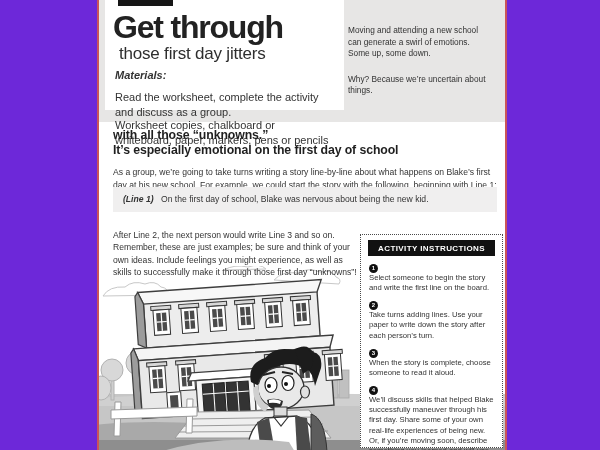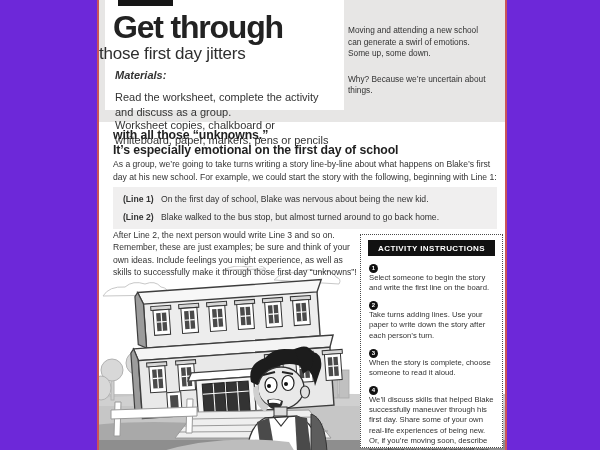--- a/index.html
+++ b/index.html
@@ -10,39 +10,39 @@
   .page { position:absolute; left:97px; top:-3px; width:410px; height:456px;
     background:#fff; border:2px solid #c9545a; }
   .page-inner { position:absolute; left:0; top:3px; width:406px; height:450px; }
 
   .gray-band { position:absolute; left:0; top:-3px; width:406px; height:123px; background:#e7e6e5; }
   .white-panel { position:absolute; left:6px; top:-3px; width:239px; height:111px; background:#fff; }
   .black-tab { position:absolute; left:13px; top:-3px; width:55px; height:10px; background:#161616; }
 
   .title { position:absolute; left:14px; top:7px; font-size:32px; font-weight:bold;
     letter-spacing:-1.2px; color:#222; }
-  .subtitle { position:absolute; left:0; top:42px; font-size:17px; letter-spacing:-0.2px; color:#2e2e2e; }
+  .subtitle { position:absolute; left:20px; top:42px; font-size:17px; letter-spacing:-0.2px; color:#2e2e2e; }
   .meta-row { position:absolute; left:16px; width:215px; display:flex; font-size:11px; line-height:1.35;flex-direction:column; }
   .meta-row .lab { width:50px; flex:0 0 50px; font-weight:bold; font-style:italic; color:#333; }
   .meta-row .val { flex:1; color:#333; }
   .m1 { top:66px; } .m2 { top:88px; }
 
   .band-copy { position:absolute; left:249px; top:23px; width:142px; font-size:8.3px;
     line-height:1.4; color:#333; }
   .band-copy p + p { margin-top:14px; }
 
   .heading { position:absolute; left:14px; top:126px; font-size:12.3px; font-weight:bold;
     line-height:1.18; letter-spacing:-0.1px; color:#1f1f1f; }
-  .intro { position:absolute; left:14px; top:156px; width:392px; font-size:8.6px;
+  .intro { position:absolute; left:14px; top:164px; width:392px; font-size:8.6px;
     line-height:1.5; color:#333; }
   .example-box { position:absolute; left:14px; top:185px; width:384px; background:#f0efef;
     padding:7px 10px 6px 10px; }
   .ex-row { display:flex; font-size:8.6px; line-height:1.35; color:#333; }
   .ex-row + .ex-row { margin-top:6px; }
-  .ex-row .lab { width:38px; flex:0 0 38px; font-weight:bold; }
+  .ex-row .lab { width:38px; flex:0 0 38px; font-weight:bold; font-style:italic; }
   .follow { position:absolute; left:14px; top:227px; width:244px; font-size:8.6px;
     line-height:1.45; color:#333; z-index:3; }
 
   .activity { position:absolute; left:261px; top:232px; width:143px; height:214px;
     background:#fff; border:1px dotted #4a4a4a; z-index:4; }
   .activity-header { margin:5px 7px 0 7px; background:#111; color:#fff; text-align:center;
     font-size:8px; font-weight:bold; letter-spacing:0.4px; padding:4px 0 3px 0; }
   .steps { padding:7px 8px 0 8px; }
   .step { display:flex; margin-bottom:7px;flex-direction:column; }
   .bullet { flex:0 0 9px; width:9px; height:9px; border-radius:50%; background:#111; color:#fff;
@@ -202,24 +202,20 @@
         <div>It’s especially emotional on the first day of school</div>
       </div>
 
       <div class="intro">As a group, we’re going to take turns writing a story line-by-line about what happens on Blake’s first day at his new school. For example, we could start the story with the following, beginning with Line 1:</div>
 
       <div class="example-box">
         <div class="ex-row">
           <span class="lab">(Line 1)</span>
           <span class="txt">On the first day of school, Blake was nervous about being the new kid.</span>
         </div>
-        <div class="ex-row">
-          <span class="lab">(Line 2)</span>
-          <span class="txt">Blake walked to the bus stop, but almost turned around to go back home.</span>
-        </div>
       </div>
 
       <div class="follow">After Line 2, the next person would write Line 3 and so on. Remember, these are just examples; be sure and think of your own ideas. Include feelings you might experience, as well as skills to successfully make it through those first day “unknowns”!</div>
 
       <div class="activity">
         <div class="activity-header">ACTIVITY INSTRUCTIONS</div>
         <div class="steps">
           <div class="step">
             <span class="bullet">1</span>
             <span class="txt">Select someone to begin the story and write the first line on the board.</span>

